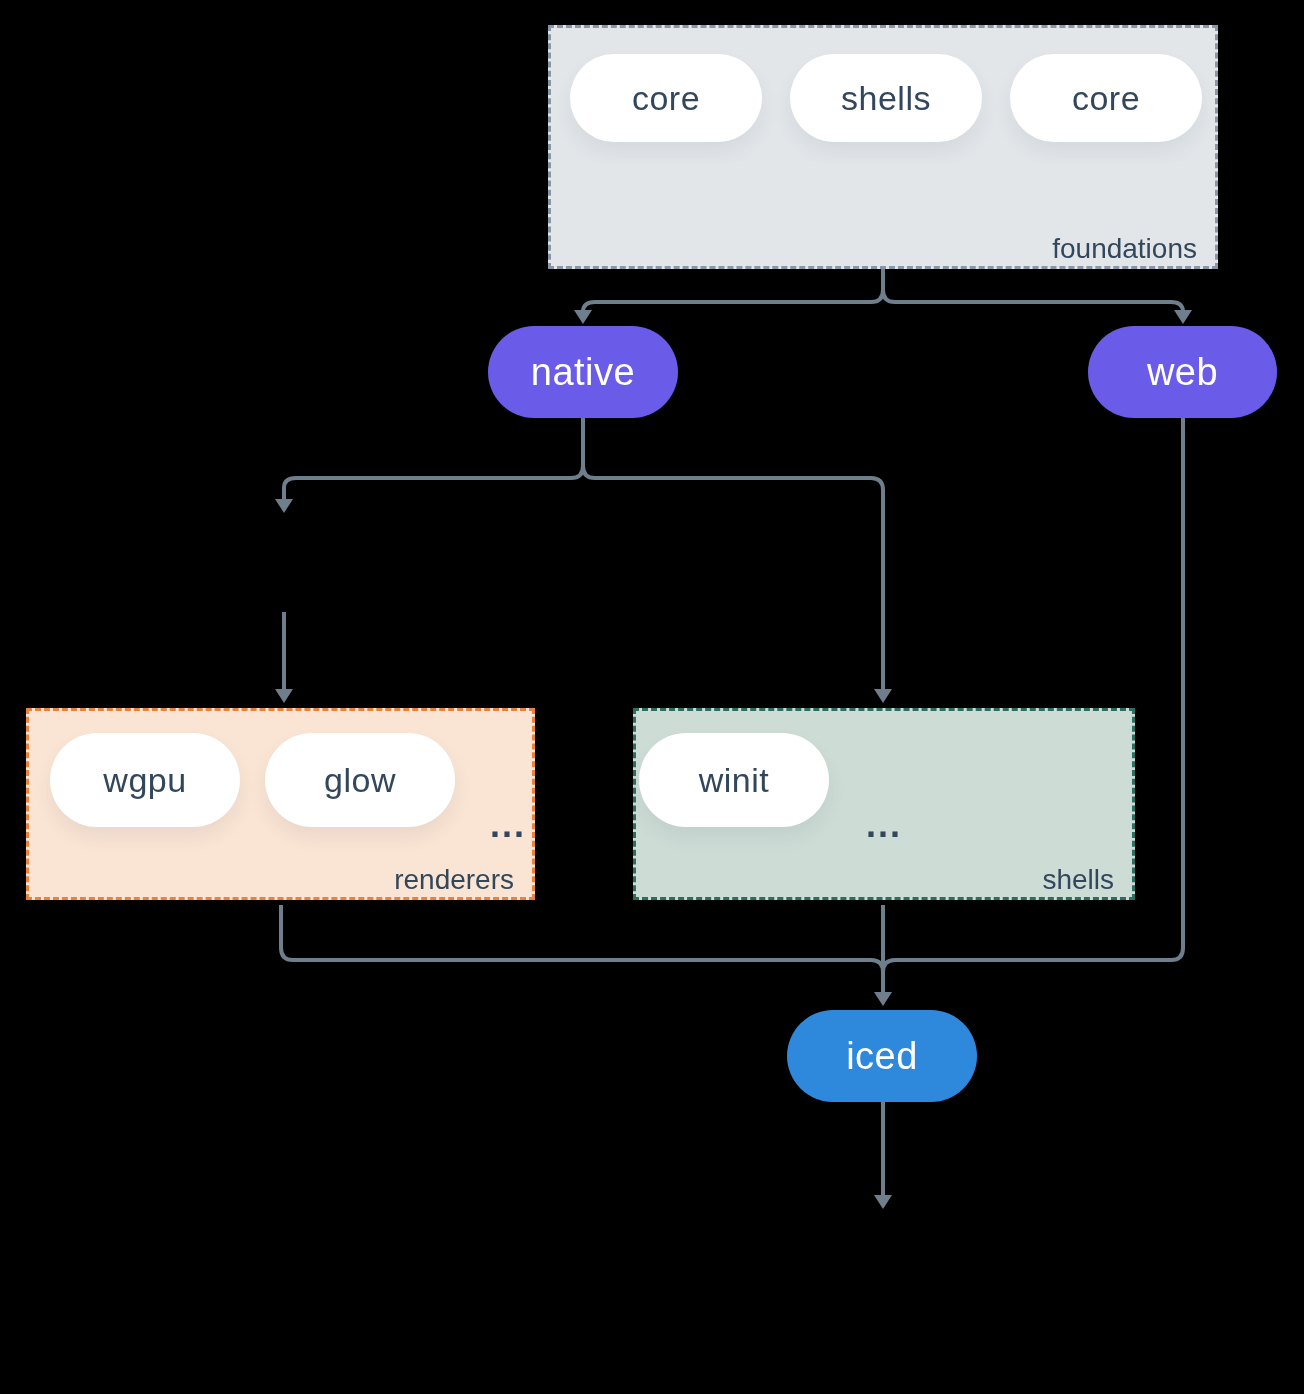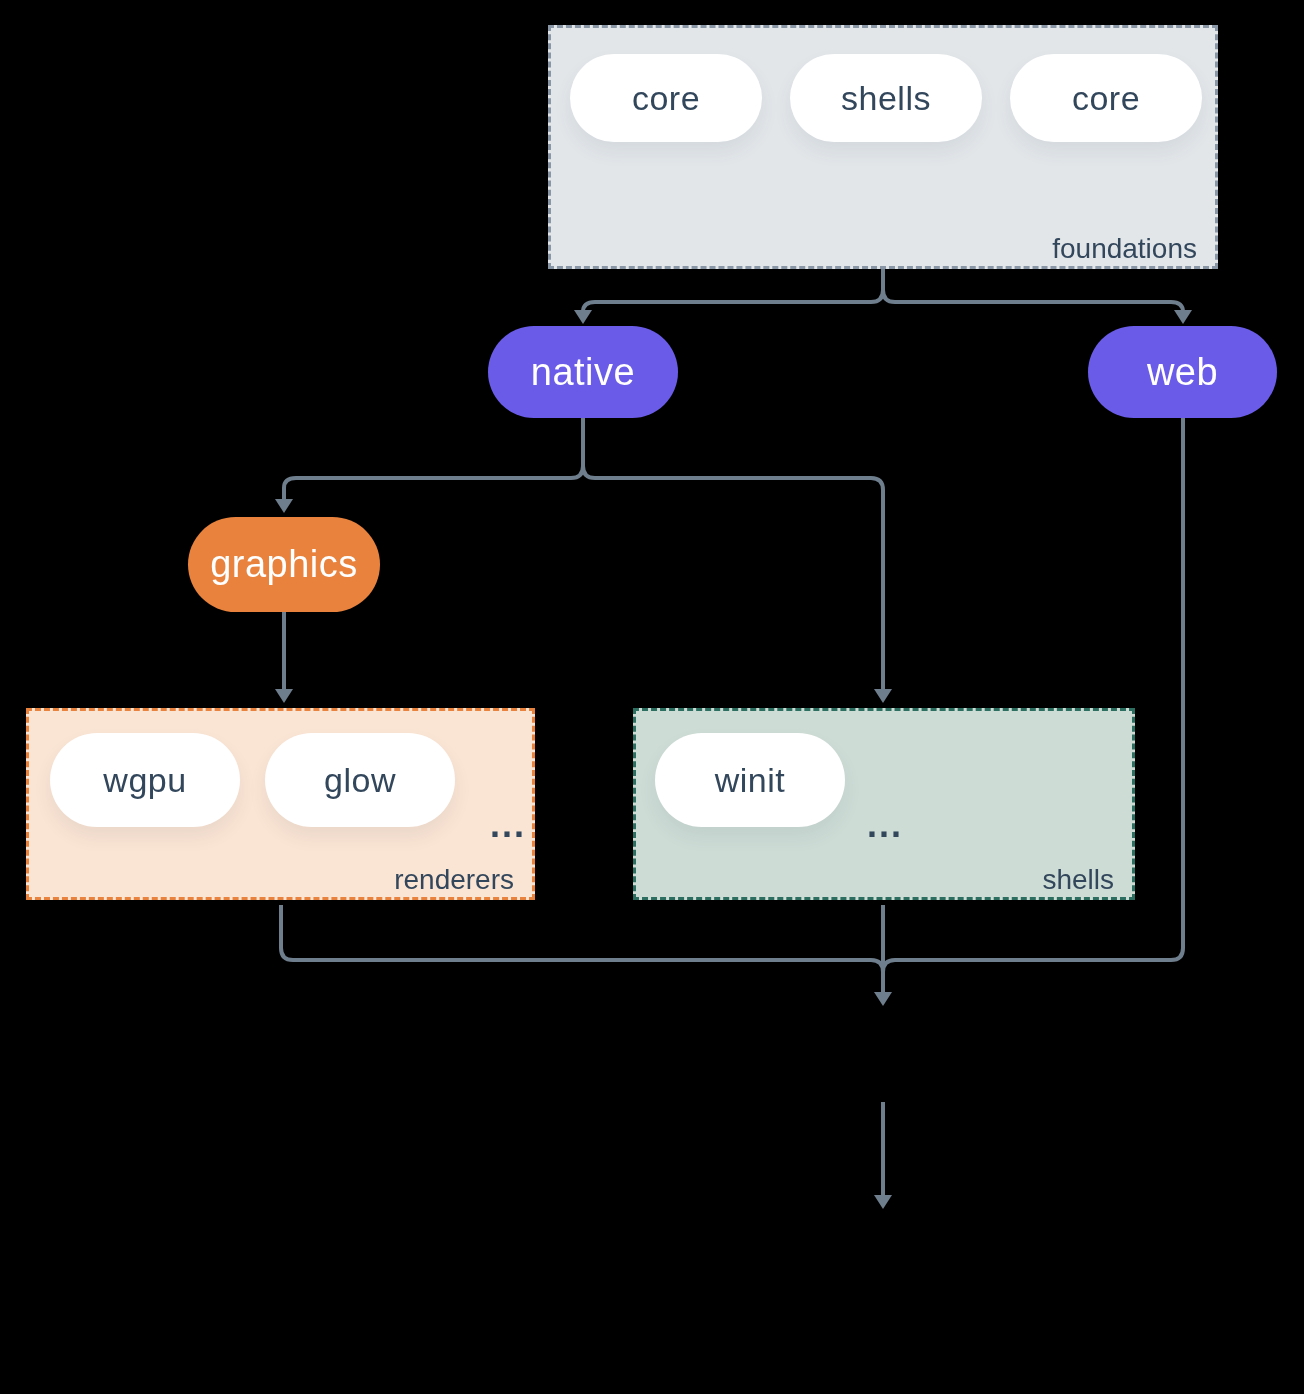--- a/index.html
+++ b/index.html
@@ -49,22 +49,22 @@
     background: var(--renderers-fill);
     border: 3px dashed var(--renderers-border);
     padding: 22px 0 0 21px;
     gap: 25px;
   }
   .group-shells {
     left: 633px; top: 708px;
     width: 502px; height: 192px;
     background: var(--shells-fill);
     border: 3px dashed var(--shells-border);
-    padding: 22px 0 0 19px;
-    gap: 12px;
+    padding: 22px 0 0 3px;
+    gap: 27px;
   }
   .pill {
     display: flex;
     align-items: center;
     justify-content: center;
     font-size: 34px;
     letter-spacing: 0.5px;
     border-radius: 48px;
   }
   .pill.white {
@@ -159,30 +159,30 @@
   <div class="group group-foundations">
     <div class="pill white">core</div>
     <div class="pill white">shells</div>
     <div class="pill white">core</div>
     <div class="group-label">foundations</div>
   </div>
 
   <div class="node node-native">native</div>
   <div class="node node-web">web</div>
 
-  <div class="node node-graphics">graphics</div>
 
   <div class="group group-renderers">
     <div class="pill white">wgpu</div>
     <div class="pill white">glow</div>
     <div class="ellipsis">...</div>
     <div class="group-label">renderers</div>
   </div>
 
   <div class="group group-shells">
     <div class="pill white">winit</div>
     <div class="ellipsis">...</div>
     <div class="group-label">shells</div>
   </div>
 
+  <div class="node node-iced">iced</div>
 
 
 </div>
 
 </body></html>

